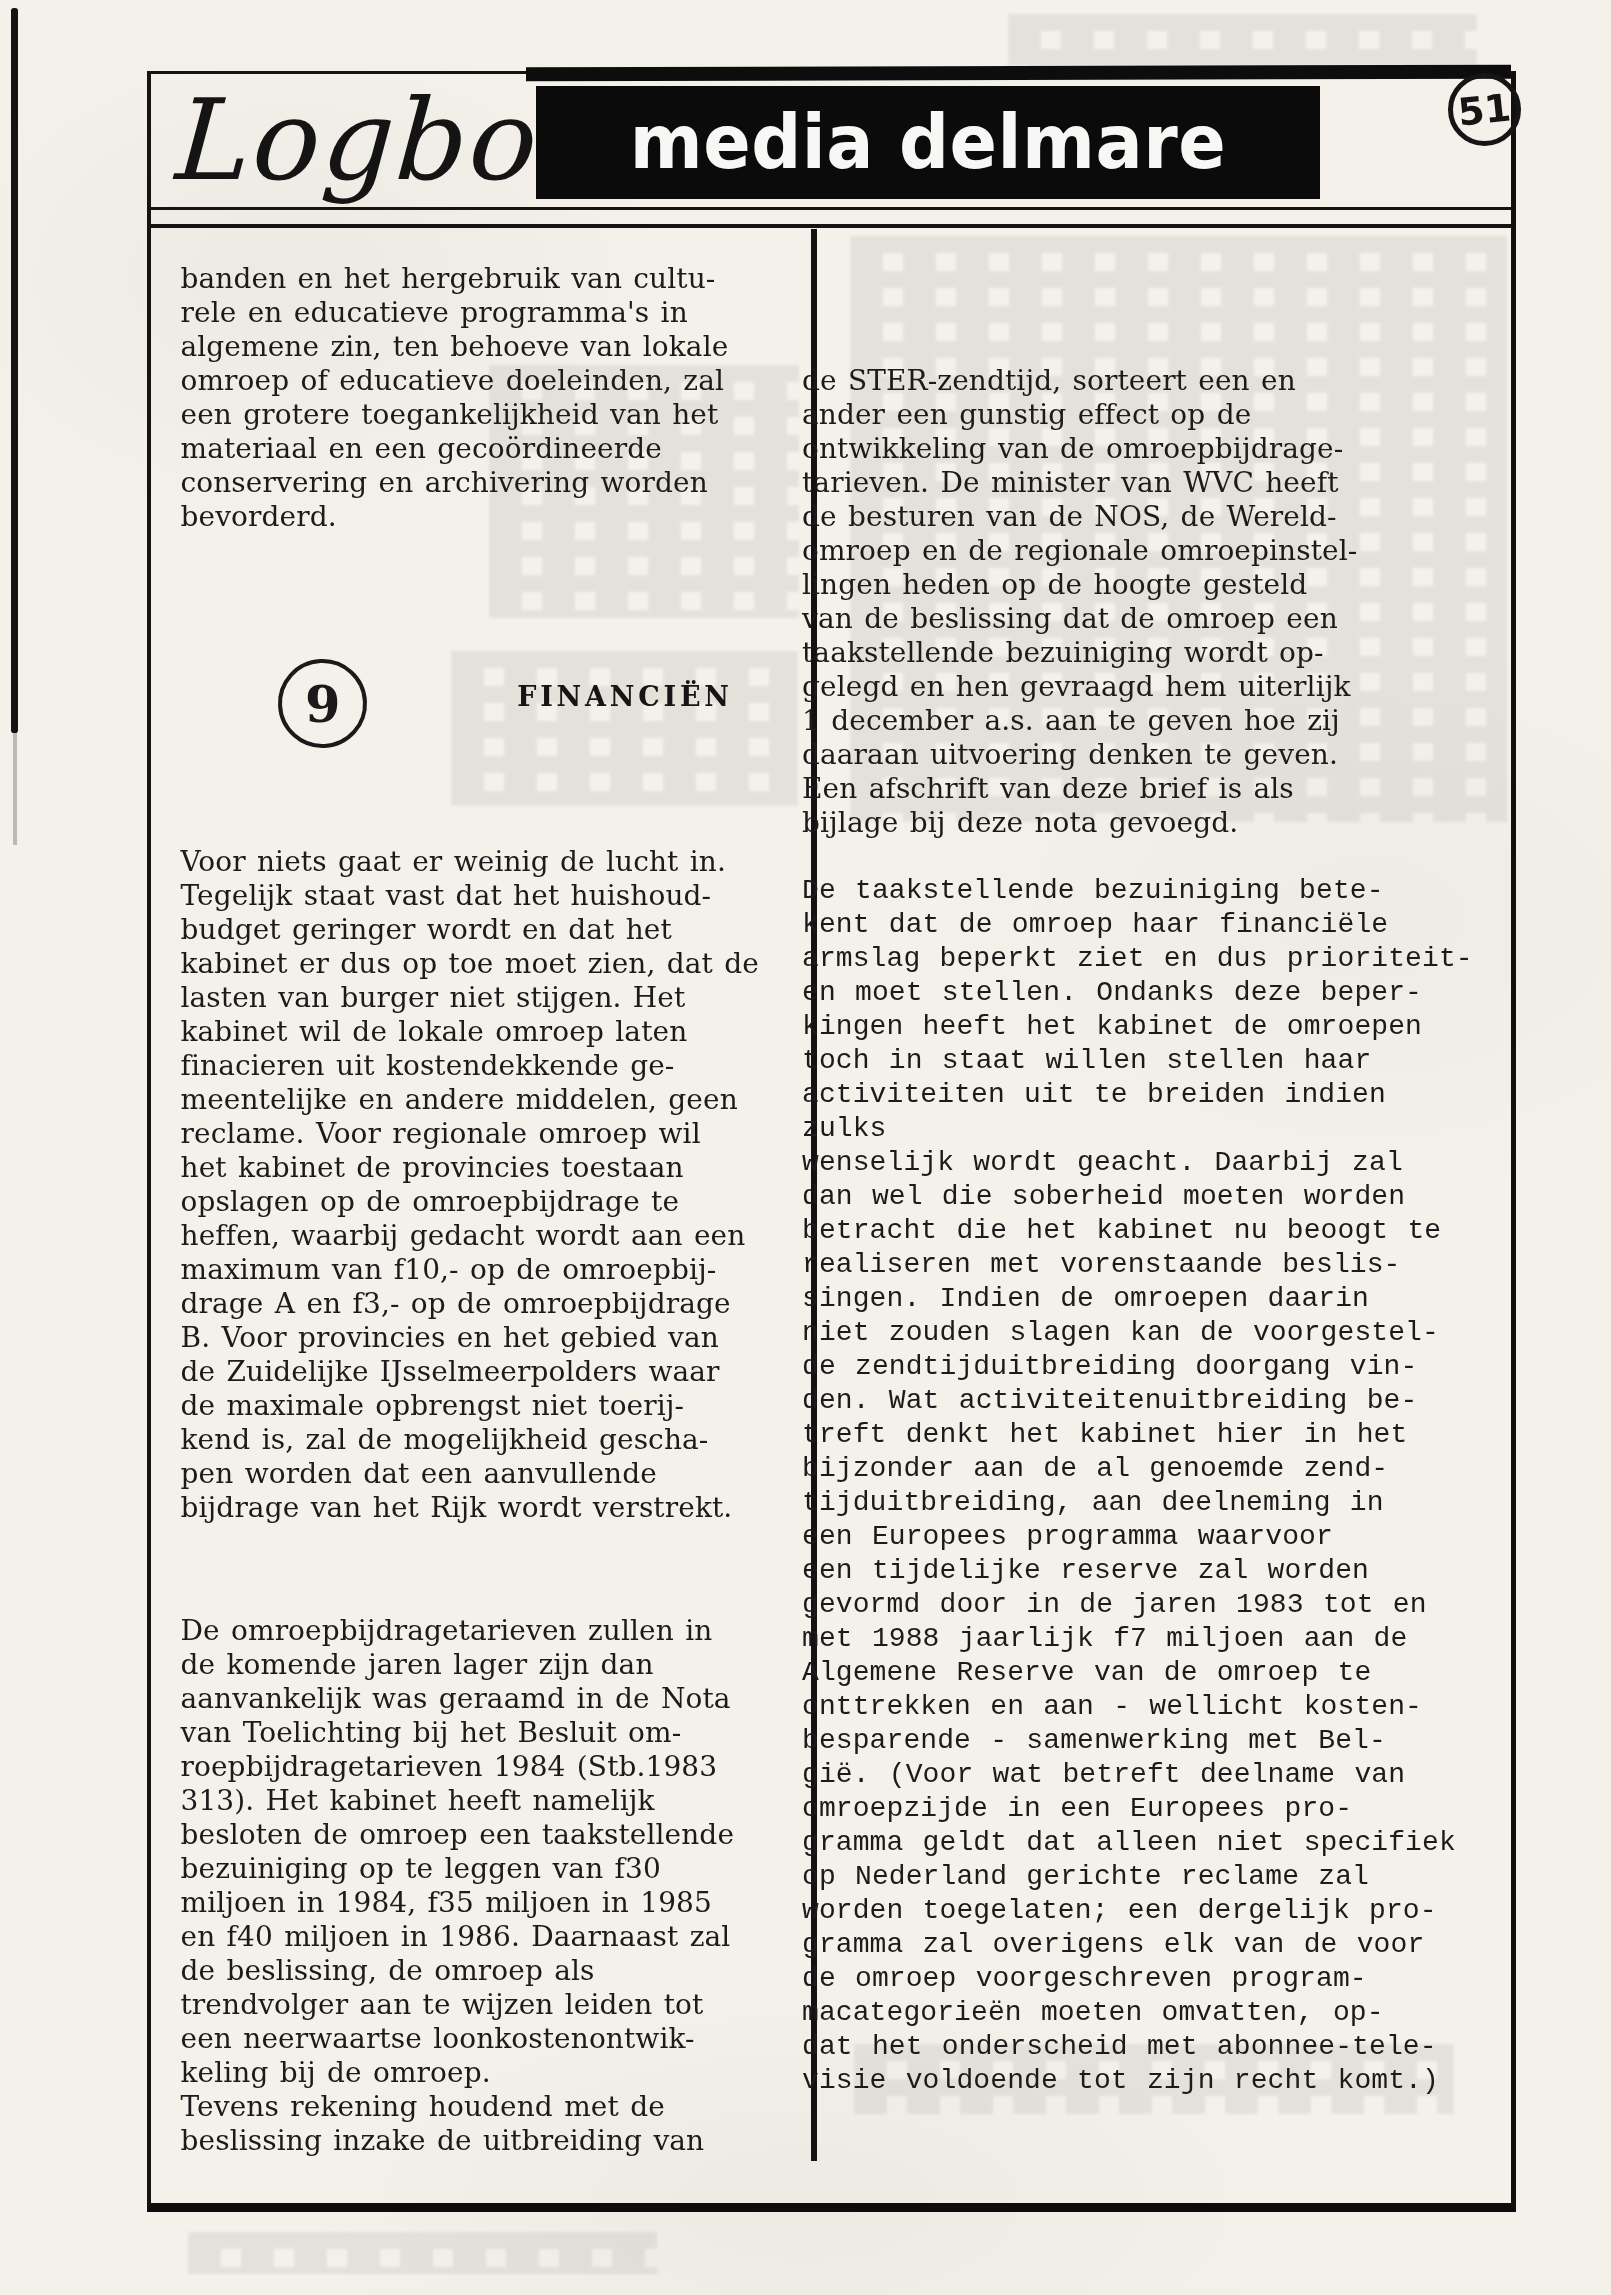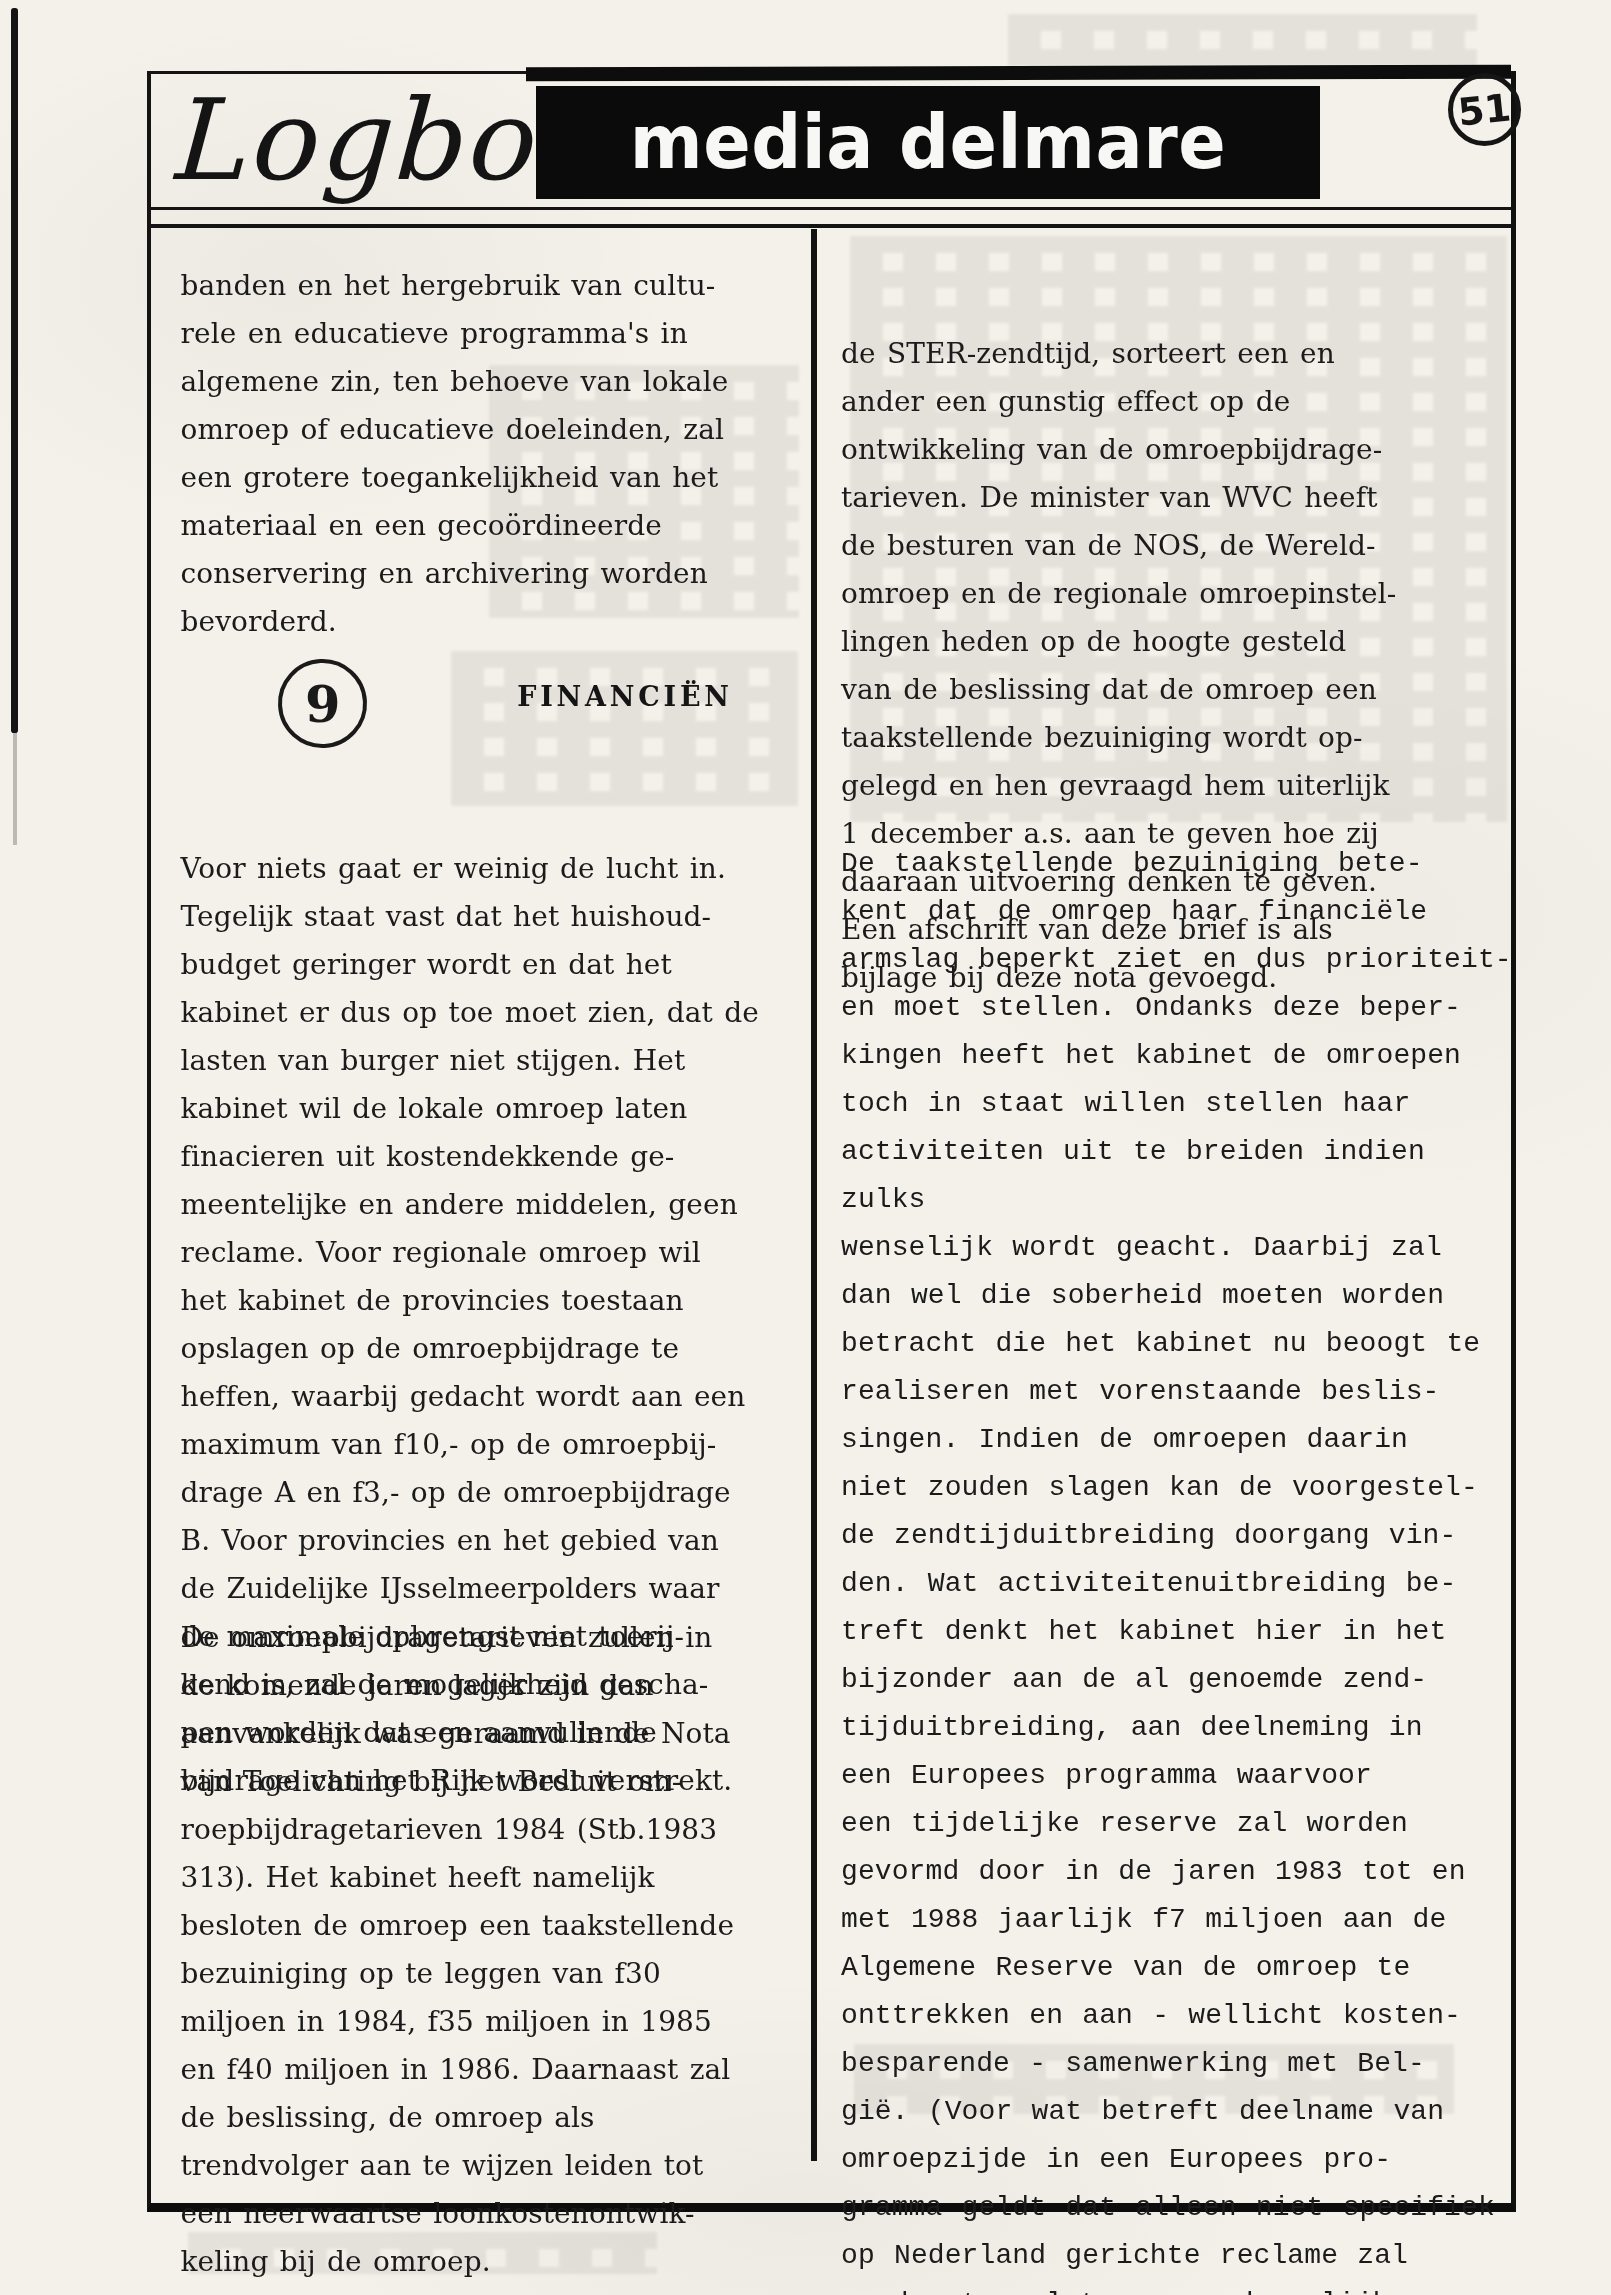--- a/index.html
+++ b/index.html
@@ -52,29 +52,29 @@
     font-family:"DejaVu Sans","Liberation Sans",sans-serif;
     font-weight:bold;font-size:38px;color:#151515;transform:rotate(-6deg);
   }
   .rule{position:absolute;left:0;width:100%;background:#141414;}
   .rule-1{top:133px;height:3.3px;}
   .rule-2{top:150px;height:4.2px;}
   .col-divider{position:absolute;left:660px;top:155px;width:5.6px;height:1932px;background:#121212;}
   .para{
     position:absolute;
     white-space:pre-line;
-    font-size:28px;line-height:48px;
+    font-size:28px;line-height:34px;
     letter-spacing:0.1px;word-spacing:2.3px;
     color:#1b1b1b;
   }
   .left-col .para{left:29.5px;width:626px;}
   .p-intro{top:188px;}
   .p-fin1{top:771px;}
   .p-fin2{top:1540px;}
-  .right-col .para{left:690px;width:671px;}
+  .right-col .para{left:651px;width:671px;margin-top:34px;}
   .p-r1{top:256px;}
   .p-r2{top:766px;font-family:Liberation Mono, monospace;}
   .section-circle{
     position:absolute;left:127px;top:585px;width:81px;height:81px;
     border:4.2px solid #1a1a1a;border-radius:50%;
     display:flex;align-items:center;justify-content:center;
     transform:rotate(-3deg);
   }
   .section-circle span{font-size:51px;font-weight:bold;color:#1a1a1a;transform:rotate(3deg);}
   .section-title{

